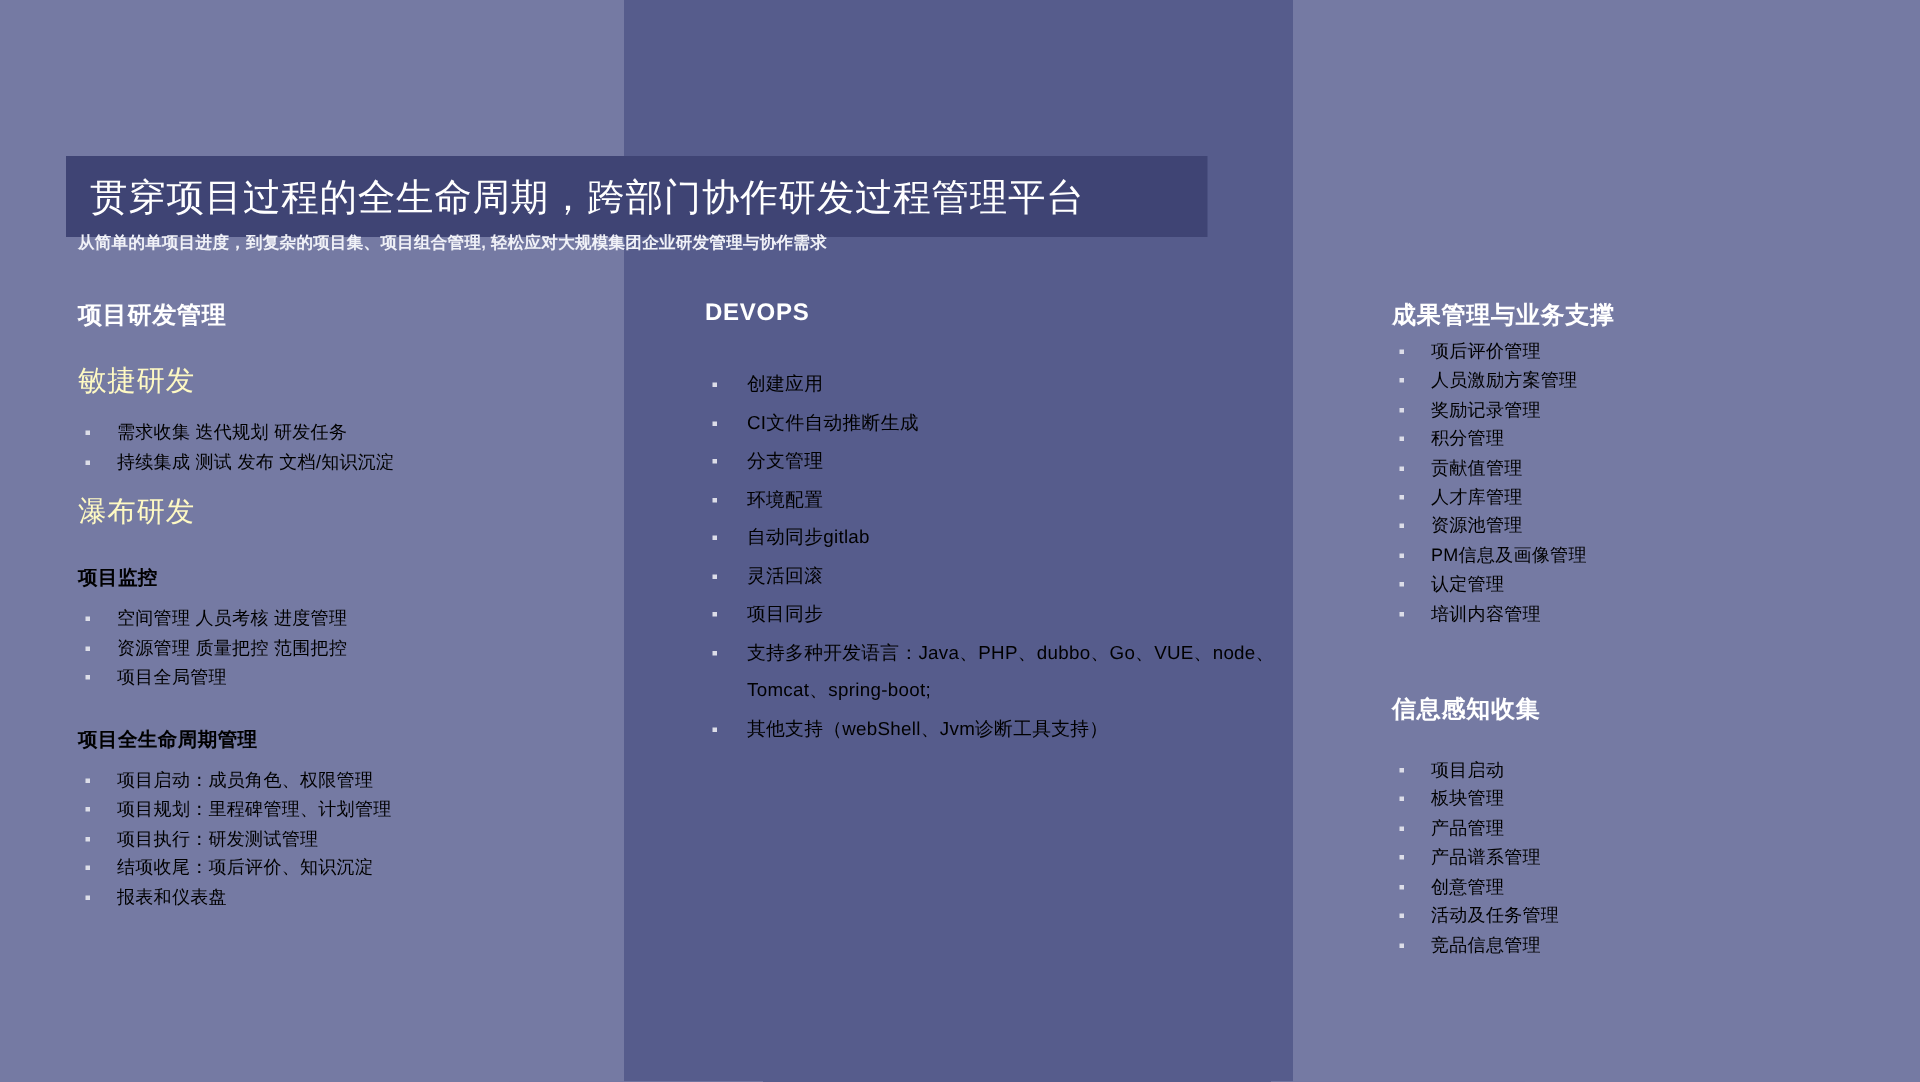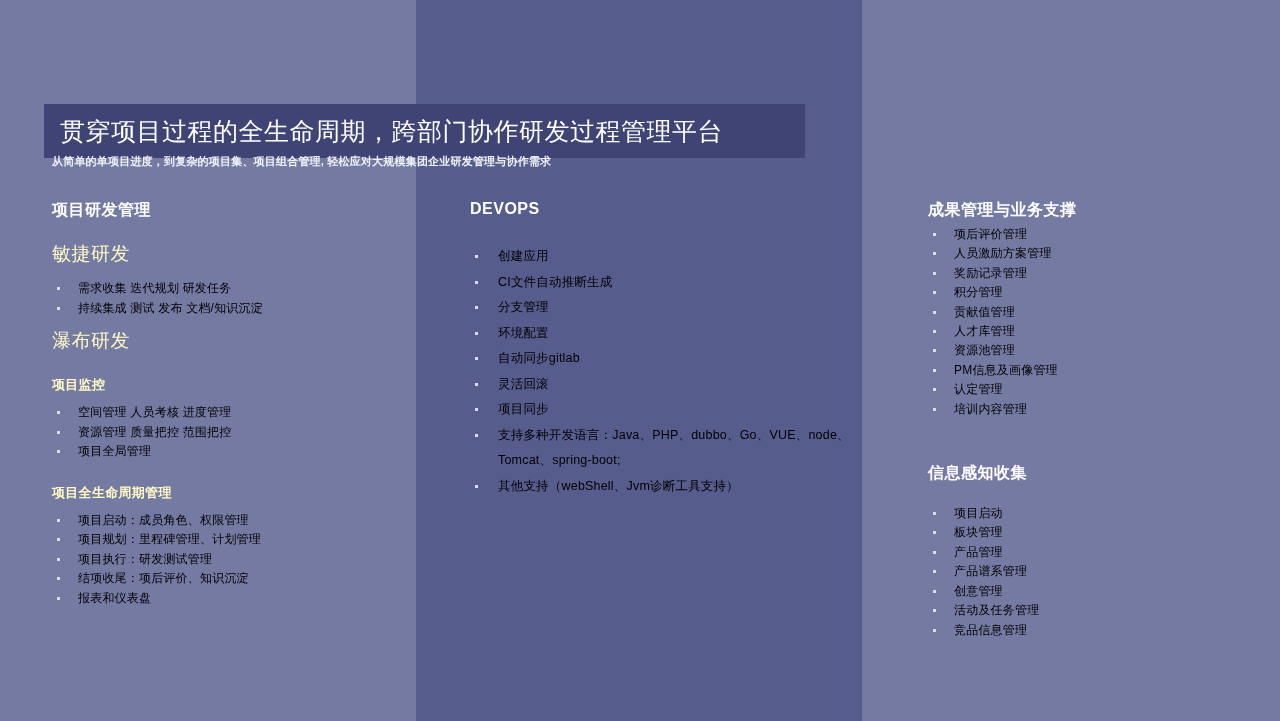--- a/index.html
+++ b/index.html
@@ -85,21 +85,21 @@
     font-size: 19px;
     font-weight: 400;
     color: #fef9c3;
     letter-spacing: 0.5px;
     margin-top: 4px;
     margin-bottom: 12px;
   }
   .h-small {
     font-size: 13px;
     font-weight: bold;
-    color: #fef9c3;
+    color: #000000;
     letter-spacing: 0.3px;
     margin-top: 22px;
     margin-bottom: 9px;
   }
 
   
   ul.bullets { list-style: none; }
   ul.bullets li {
     position: relative;
     padding-left: 26px;

